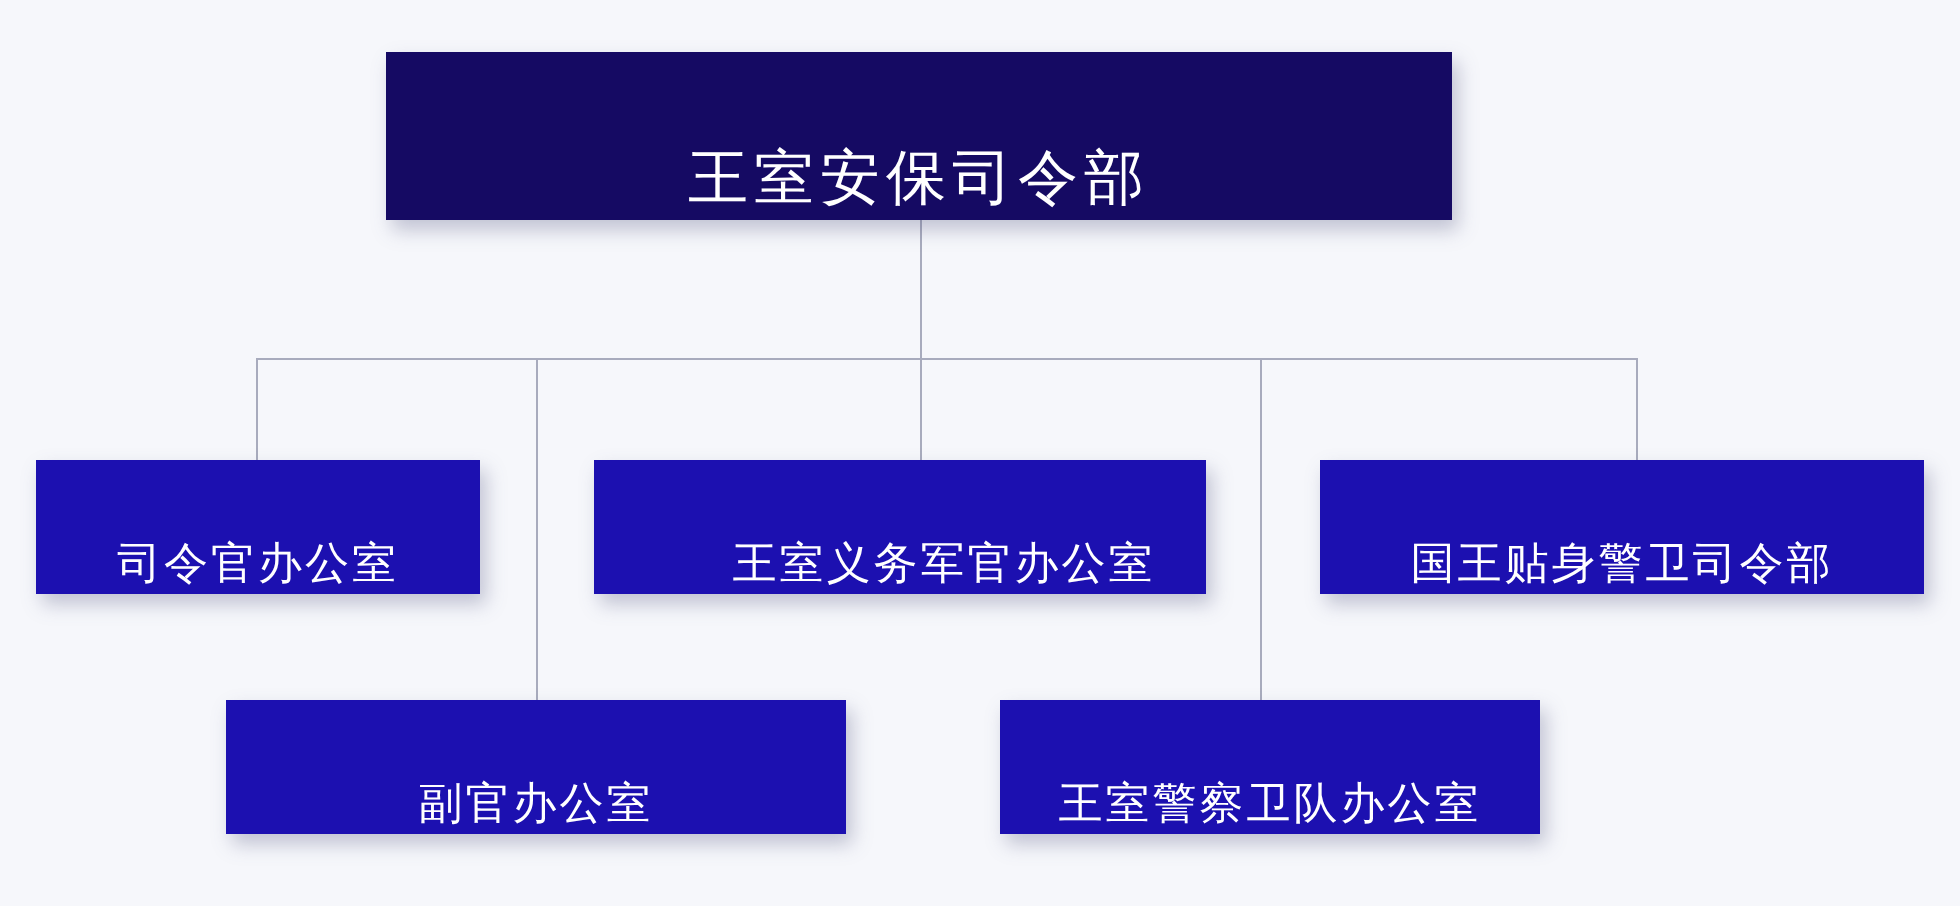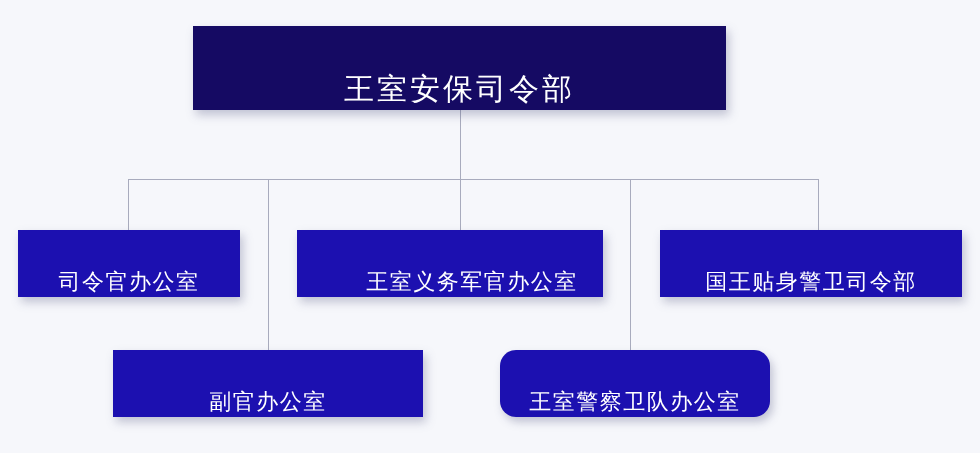--- a/index.html
+++ b/index.html
@@ -97,17 +97,17 @@
   </div>
 
   <div class="node child" style="left:660px; top:230px; width:302px; height:67px;">
     <span class="node-label">国王贴身警卫司令部</span>
   </div>
 
   <div class="node child" style="left:113px; top:350px; width:310px; height:67px;">
     <span class="node-label">副官办公室</span>
   </div>
 
-  <div class="node child" style="left:500px; top:350px; width:270px; height:67px;border-radius:16px;">
+  <div class="node child" style="left:500px; top:350px; width:270px; height:67px;">
     <span class="node-label">王室警察卫队办公室</span>
   </div>
 
 </div>
 
 </body></html>

